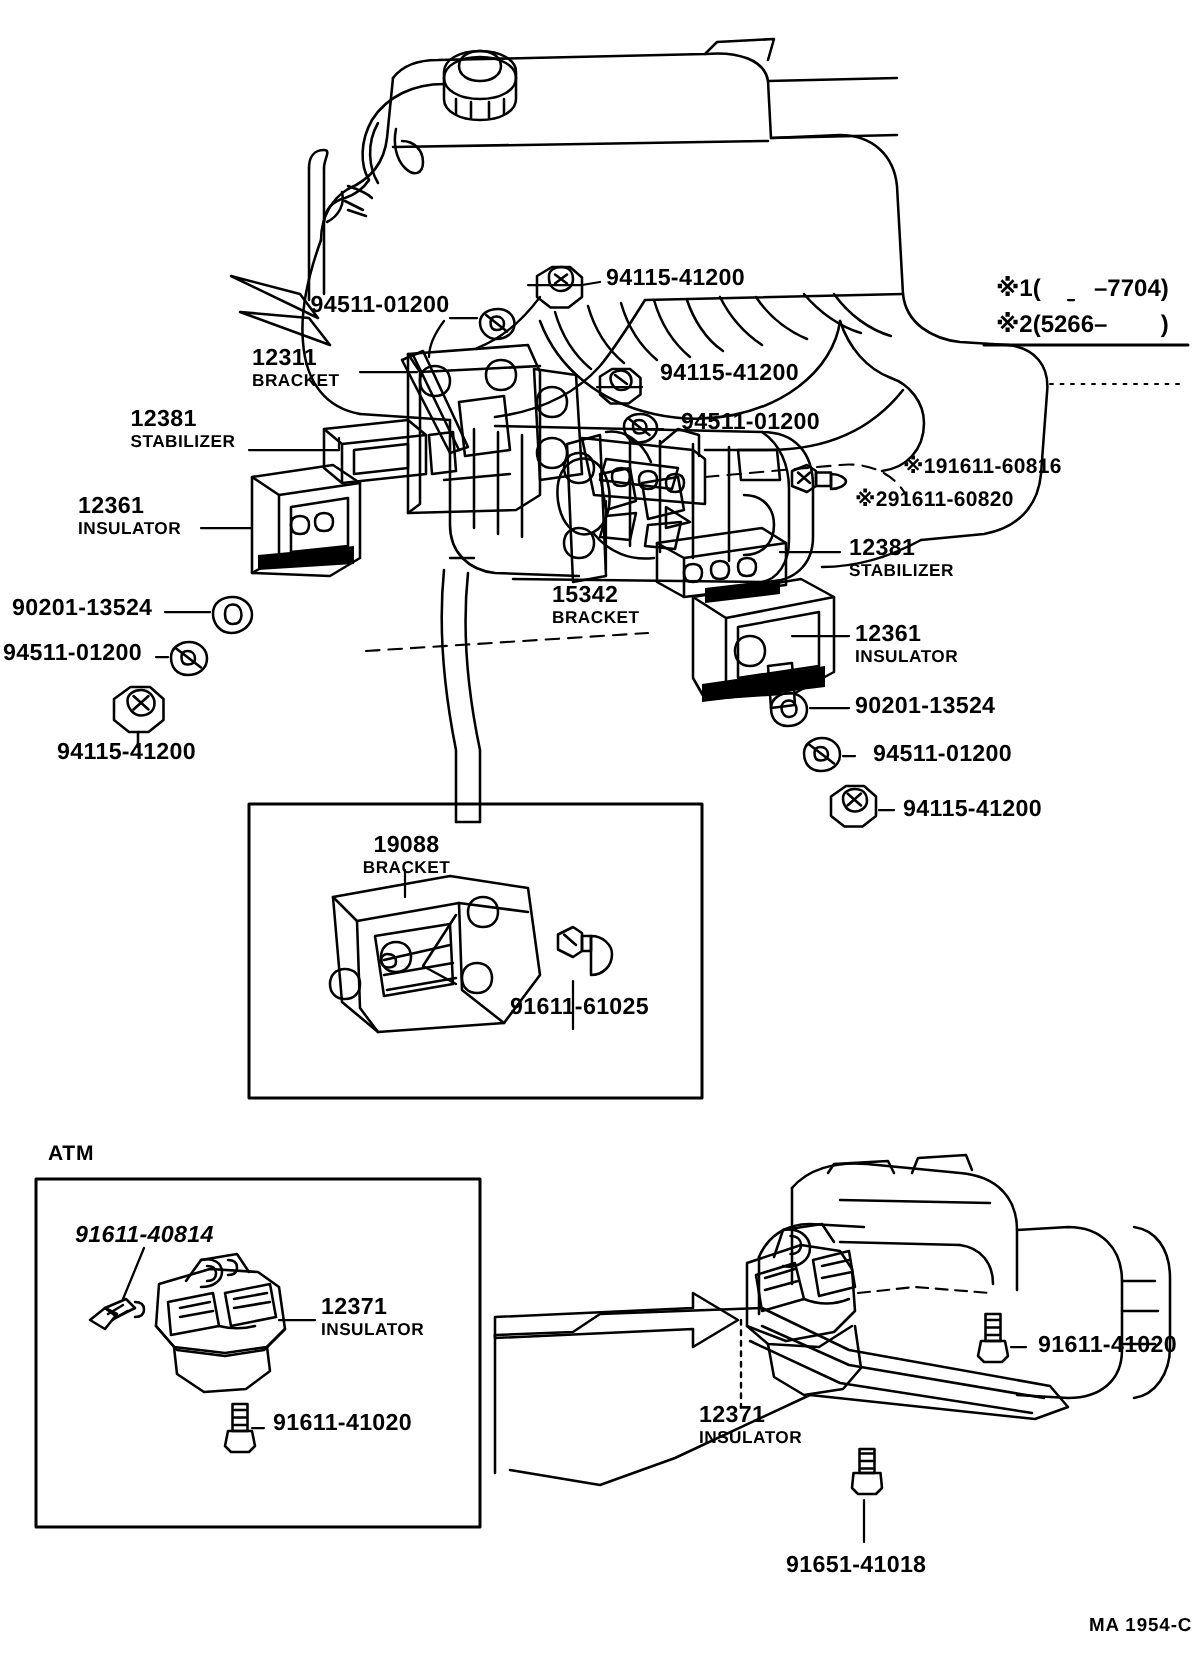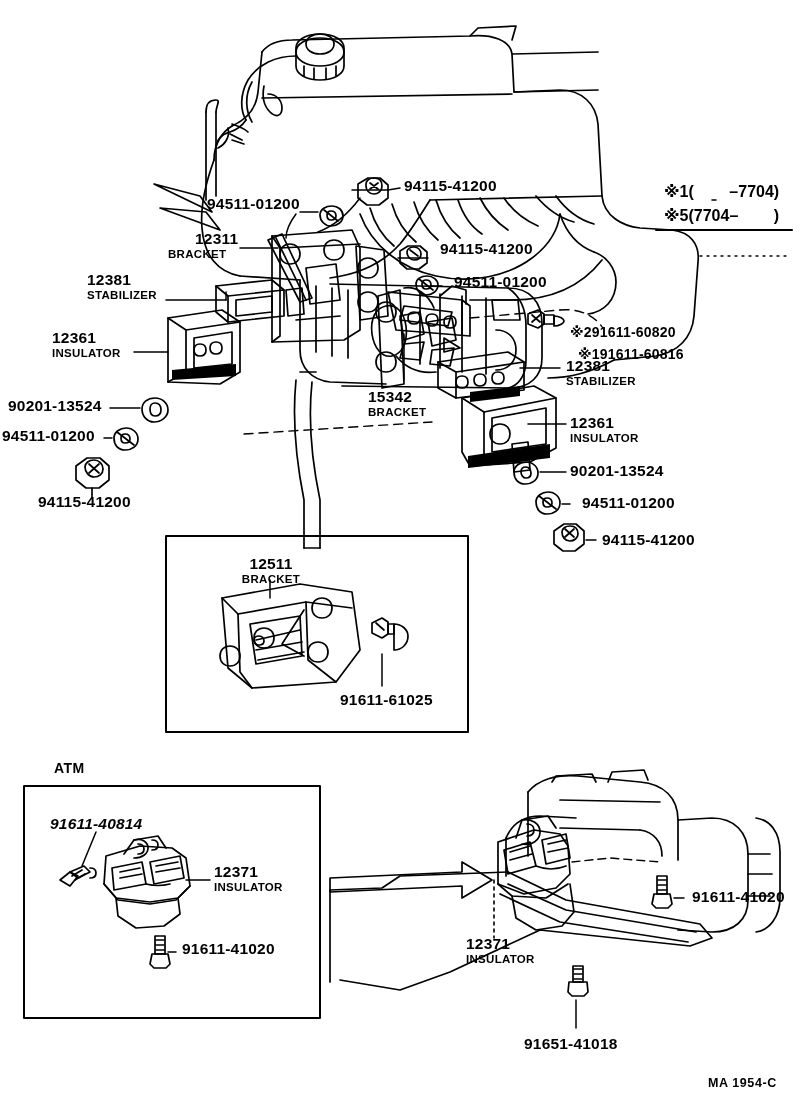--- a/index.html
+++ b/index.html
@@ -8,21 +8,21 @@
        font-family:"Liberation Sans","DejaVu Sans",sans-serif;color:#000;}
   #sheet{position:absolute;left:0;top:0;width:800px;height:1106px;}
   svg.layer{position:absolute;left:0;top:0;width:800px;height:1106px;}
   .lbl{position:absolute;white-space:nowrap;font-weight:700;
        letter-spacing:.2px;line-height:1.02;}
   .num{font-size:15.5px;}
   .nm{font-size:11.5px;letter-spacing:.3px;}
   .num-sm{font-size:14px;}
   .legend{position:absolute;font-weight:700;font-size:16px;white-space:pre;margin-left:12px;}
   .footer{position:absolute;font-weight:700;font-size:12.5px;letter-spacing:.6px;}
-  .boxtag{position:absolute;font-weight:700;font-size:14px;letter-spacing:.5px;margin-left:22px;}
+  .boxtag{position:absolute;font-weight:700;font-size:14px;letter-spacing:.5px;}
   .ctr{text-align:center;}
 </style>
 </head>
 <body>
 
 <div id="sheet">
 
   <svg class="layer" viewBox="0 0 800 1106">
     <g fill="none" stroke="#000" stroke-width="1.7" stroke-linecap="round" stroke-linejoin="round">
 
@@ -408,68 +408,68 @@
         <path d="M-1 16 L17 16 L18 26 L14 30 L2 30 L-2 26 Z"></path>
         <path d="M4 3 L12 3 M4 8 L12 8 M4 13 L12 13"></path>
       </g>
       <path d="M576 1000 L576 1028" stroke-width="1.5"></path>
 
       <path d="M494 880 L494 938" stroke-width="1.6" stroke-dasharray="3 4"></path>
     </g>
   </svg>
 
   <div class="legend" style="left:652px;top:182px;">※1(        –7704)</div>
-  <div class="legend" style="left:652px;top:206px;">※5(7704–        )</div>
+  <div class="legend" style="left:652px;top:206px;">※2(5266–        )</div>
 
   <div class="lbl num" style="left:207px;top:196px;">94511-01200</div>
 
-  <div class="lbl num" style="left:168px;top:231px;margin-left:27px;">12311</div>
+  <div class="lbl num" style="left:168px;top:231px;">12311</div>
   <div class="lbl nm" style="left:168px;top:249px;">BRACKET</div>
 
   <div class="lbl num" style="left:87px;top:272px;">12381</div>
   <div class="lbl nm" style="left:87px;top:290px;">STABILIZER</div>
 
   <div class="lbl num" style="left:52px;top:330px;">12361</div>
   <div class="lbl nm" style="left:52px;top:348px;">INSULATOR</div>
 
   <div class="lbl num" style="left:8px;top:398px;">90201-13524</div>
   <div class="lbl num" style="left:2px;top:428px;">94511-01200</div>
   <div class="lbl num" style="left:38px;top:494px;">94115-41200</div>
 
   <div class="lbl num" style="left:404px;top:178px;">94115-41200</div>
   <div class="lbl num" style="left:440px;top:241px;">94115-41200</div>
   <div class="lbl num" style="left:454px;top:274px;">94511-01200</div>
 
-  <div class="lbl num-sm" style="left:578px;top:303px;margin-top:44px;">※191611-60816</div>
+  <div class="lbl num-sm" style="left:602px;top:303px;">※191611-60816</div>
   <div class="lbl num-sm" style="left:570px;top:325px;">※291611-60820</div>
 
   <div class="lbl num" style="left:368px;top:389px;">15342</div>
   <div class="lbl nm" style="left:368px;top:407px;">BRACKET</div>
 
   <div class="lbl num" style="left:566px;top:358px;">12381</div>
   <div class="lbl nm" style="left:566px;top:376px;">STABILIZER</div>
 
   <div class="lbl num" style="left:570px;top:415px;">12361</div>
   <div class="lbl nm" style="left:570px;top:433px;">INSULATOR</div>
 
   <div class="lbl num" style="left:570px;top:463px;">90201-13524</div>
   <div class="lbl num" style="left:582px;top:495px;">94511-01200</div>
   <div class="lbl num" style="left:602px;top:532px;">94115-41200</div>
 
-  <div class="lbl num ctr" style="left:240px;top:556px;width:62px;">12511</div>
+  <div class="lbl num ctr" style="left:240px;top:556px;width:62px;">19088</div>
   <div class="lbl nm ctr" style="left:232px;top:574px;width:78px;">BRACKET</div>
-  <div class="lbl num" style="left:340px;top:692px;">91611-61025</div>
+  <div class="lbl num" style="left:340px;top:664px;">91611-61025</div>
 
   <div class="boxtag" style="left:32px;top:760px;">ATM</div>
 
   <div class="lbl num" style="left:50px;top:816px;font-style:italic;">91611-40814</div>
   <div class="lbl num" style="left:214px;top:864px;">12371</div>
   <div class="lbl nm" style="left:214px;top:882px;">INSULATOR</div>
   <div class="lbl num" style="left:182px;top:941px;">91611-41020</div>
 
   <div class="lbl num" style="left:692px;top:889px;">91611-41020</div>
   <div class="lbl num" style="left:466px;top:936px;">12371</div>
   <div class="lbl nm" style="left:466px;top:954px;">INSULATOR</div>
   <div class="lbl num" style="left:524px;top:1036px;text-align:right;">91651-41018</div>
 
-  <div class="footer" style="left:708px;top:1076px;">MA 1954-C</div>
+  <div class="footer" style="left:726px;top:1076px;">MA 1954-C</div>
 
 </div>
 
 </body></html>

